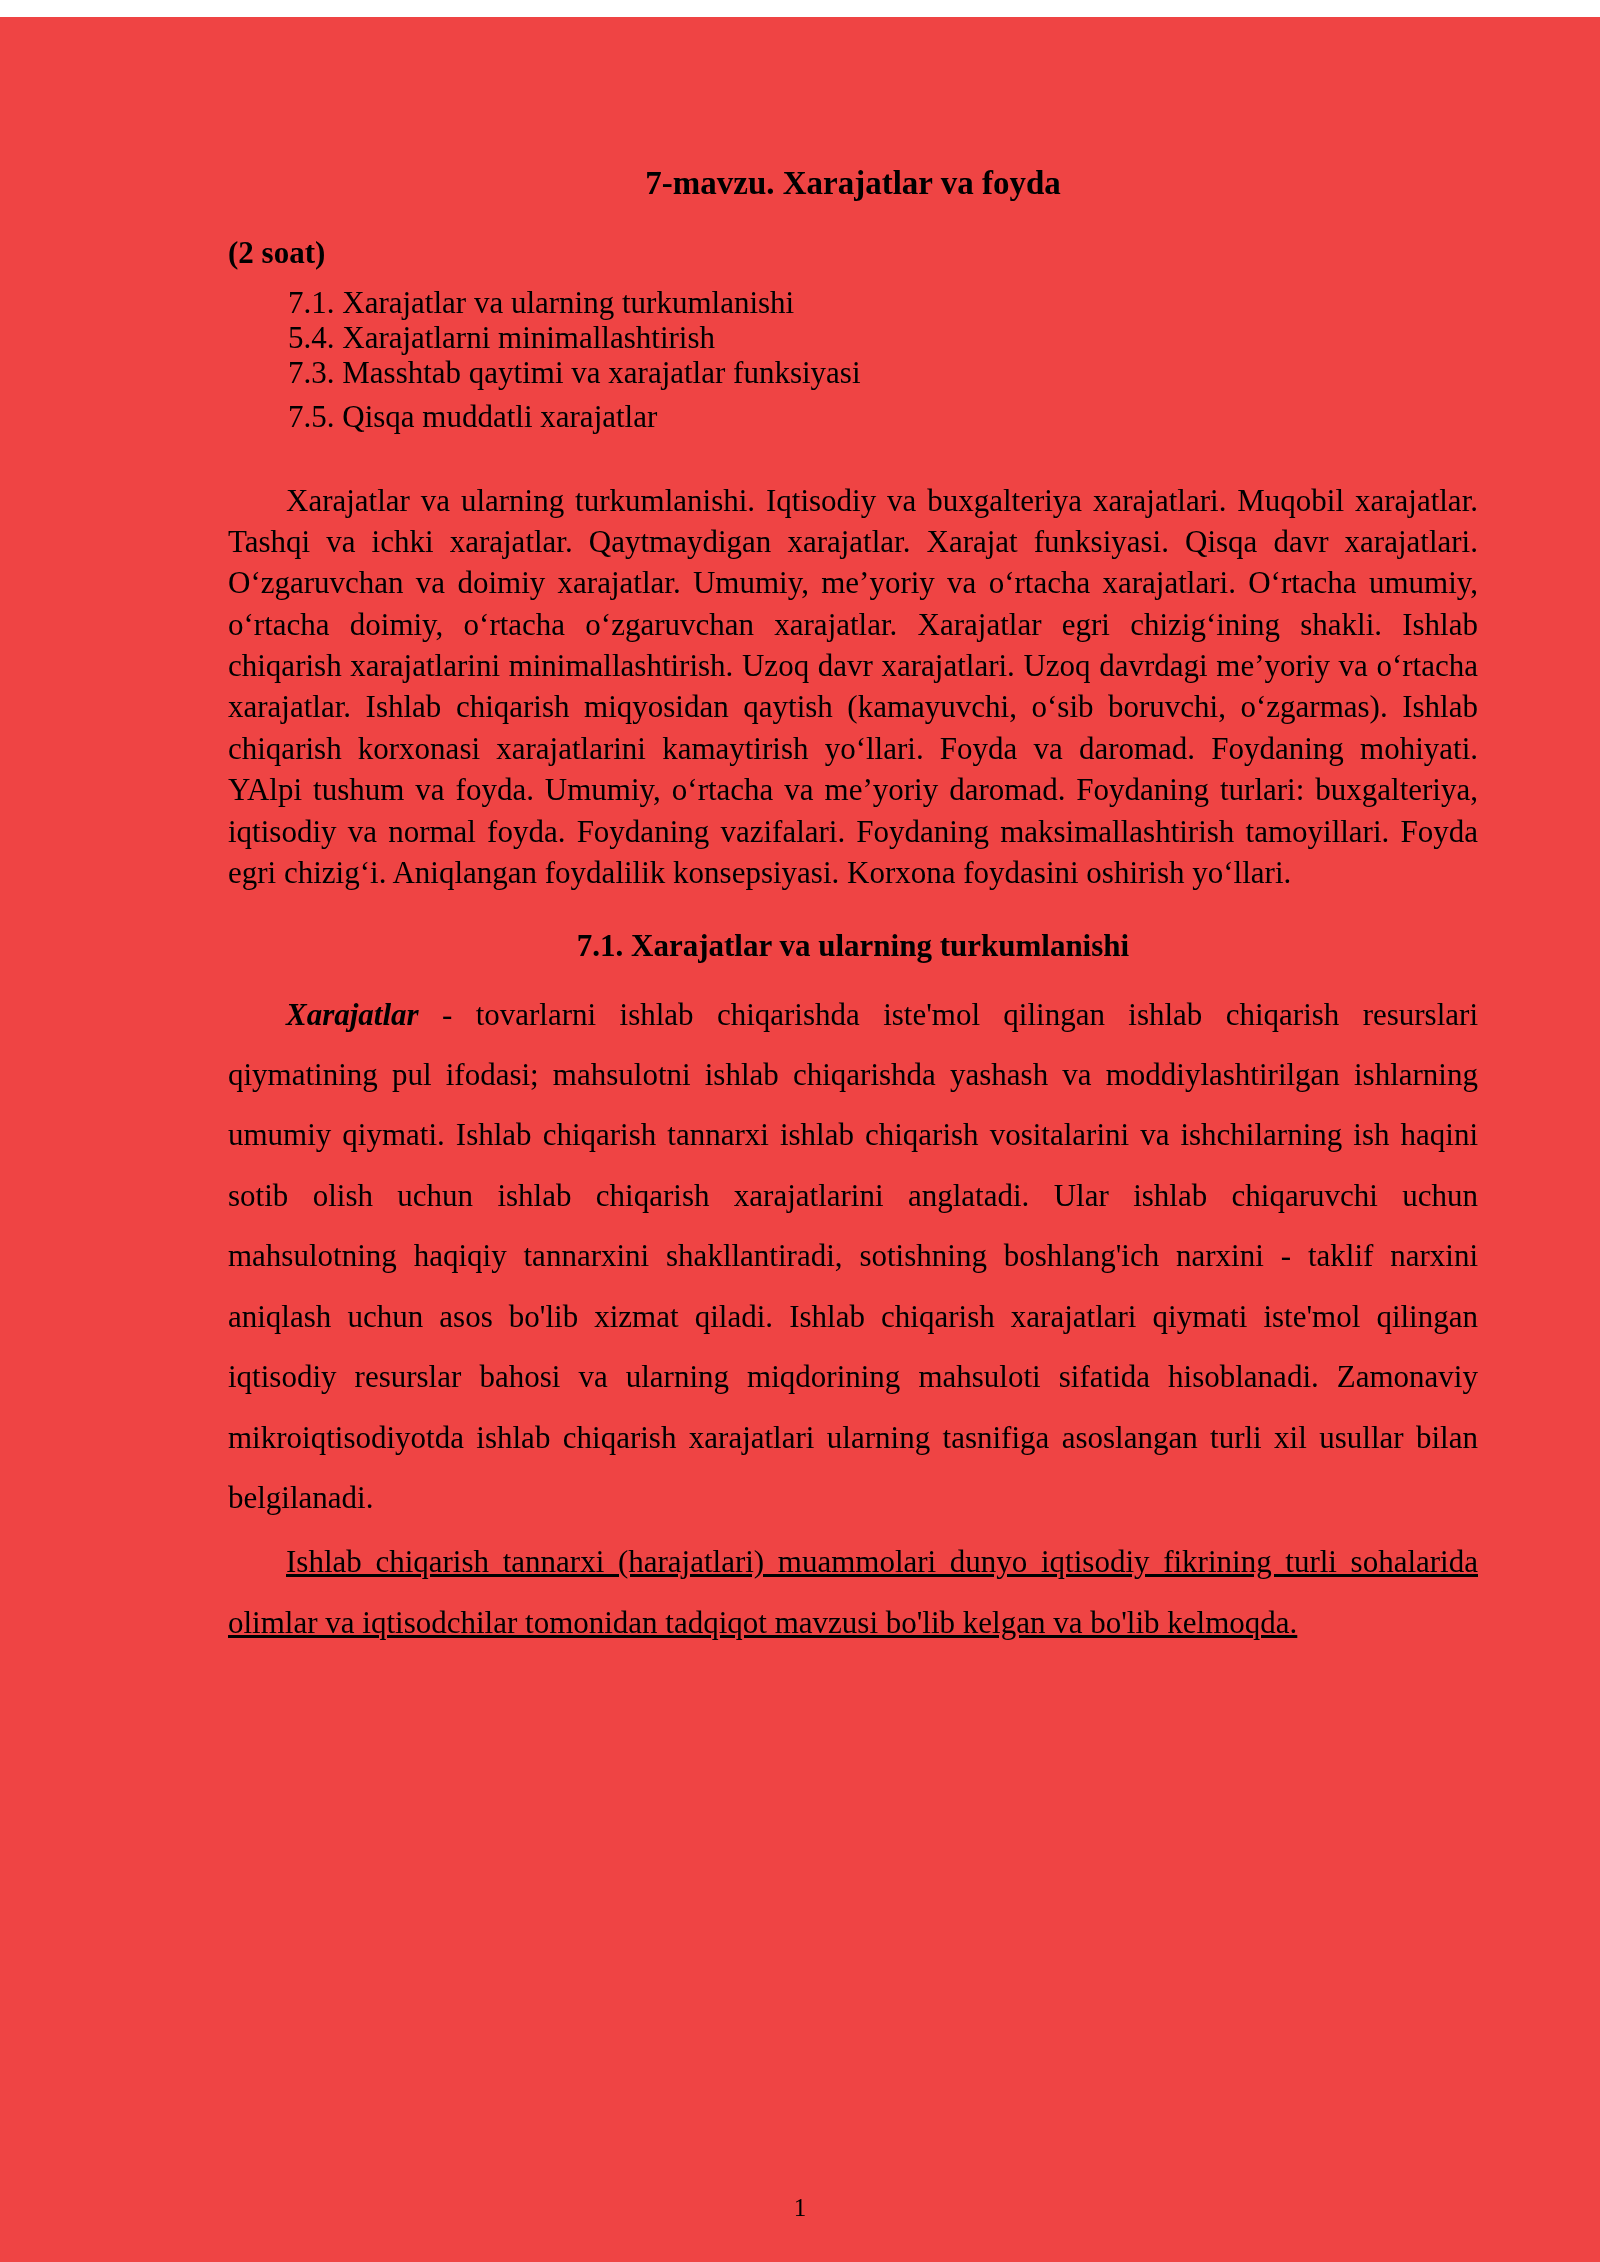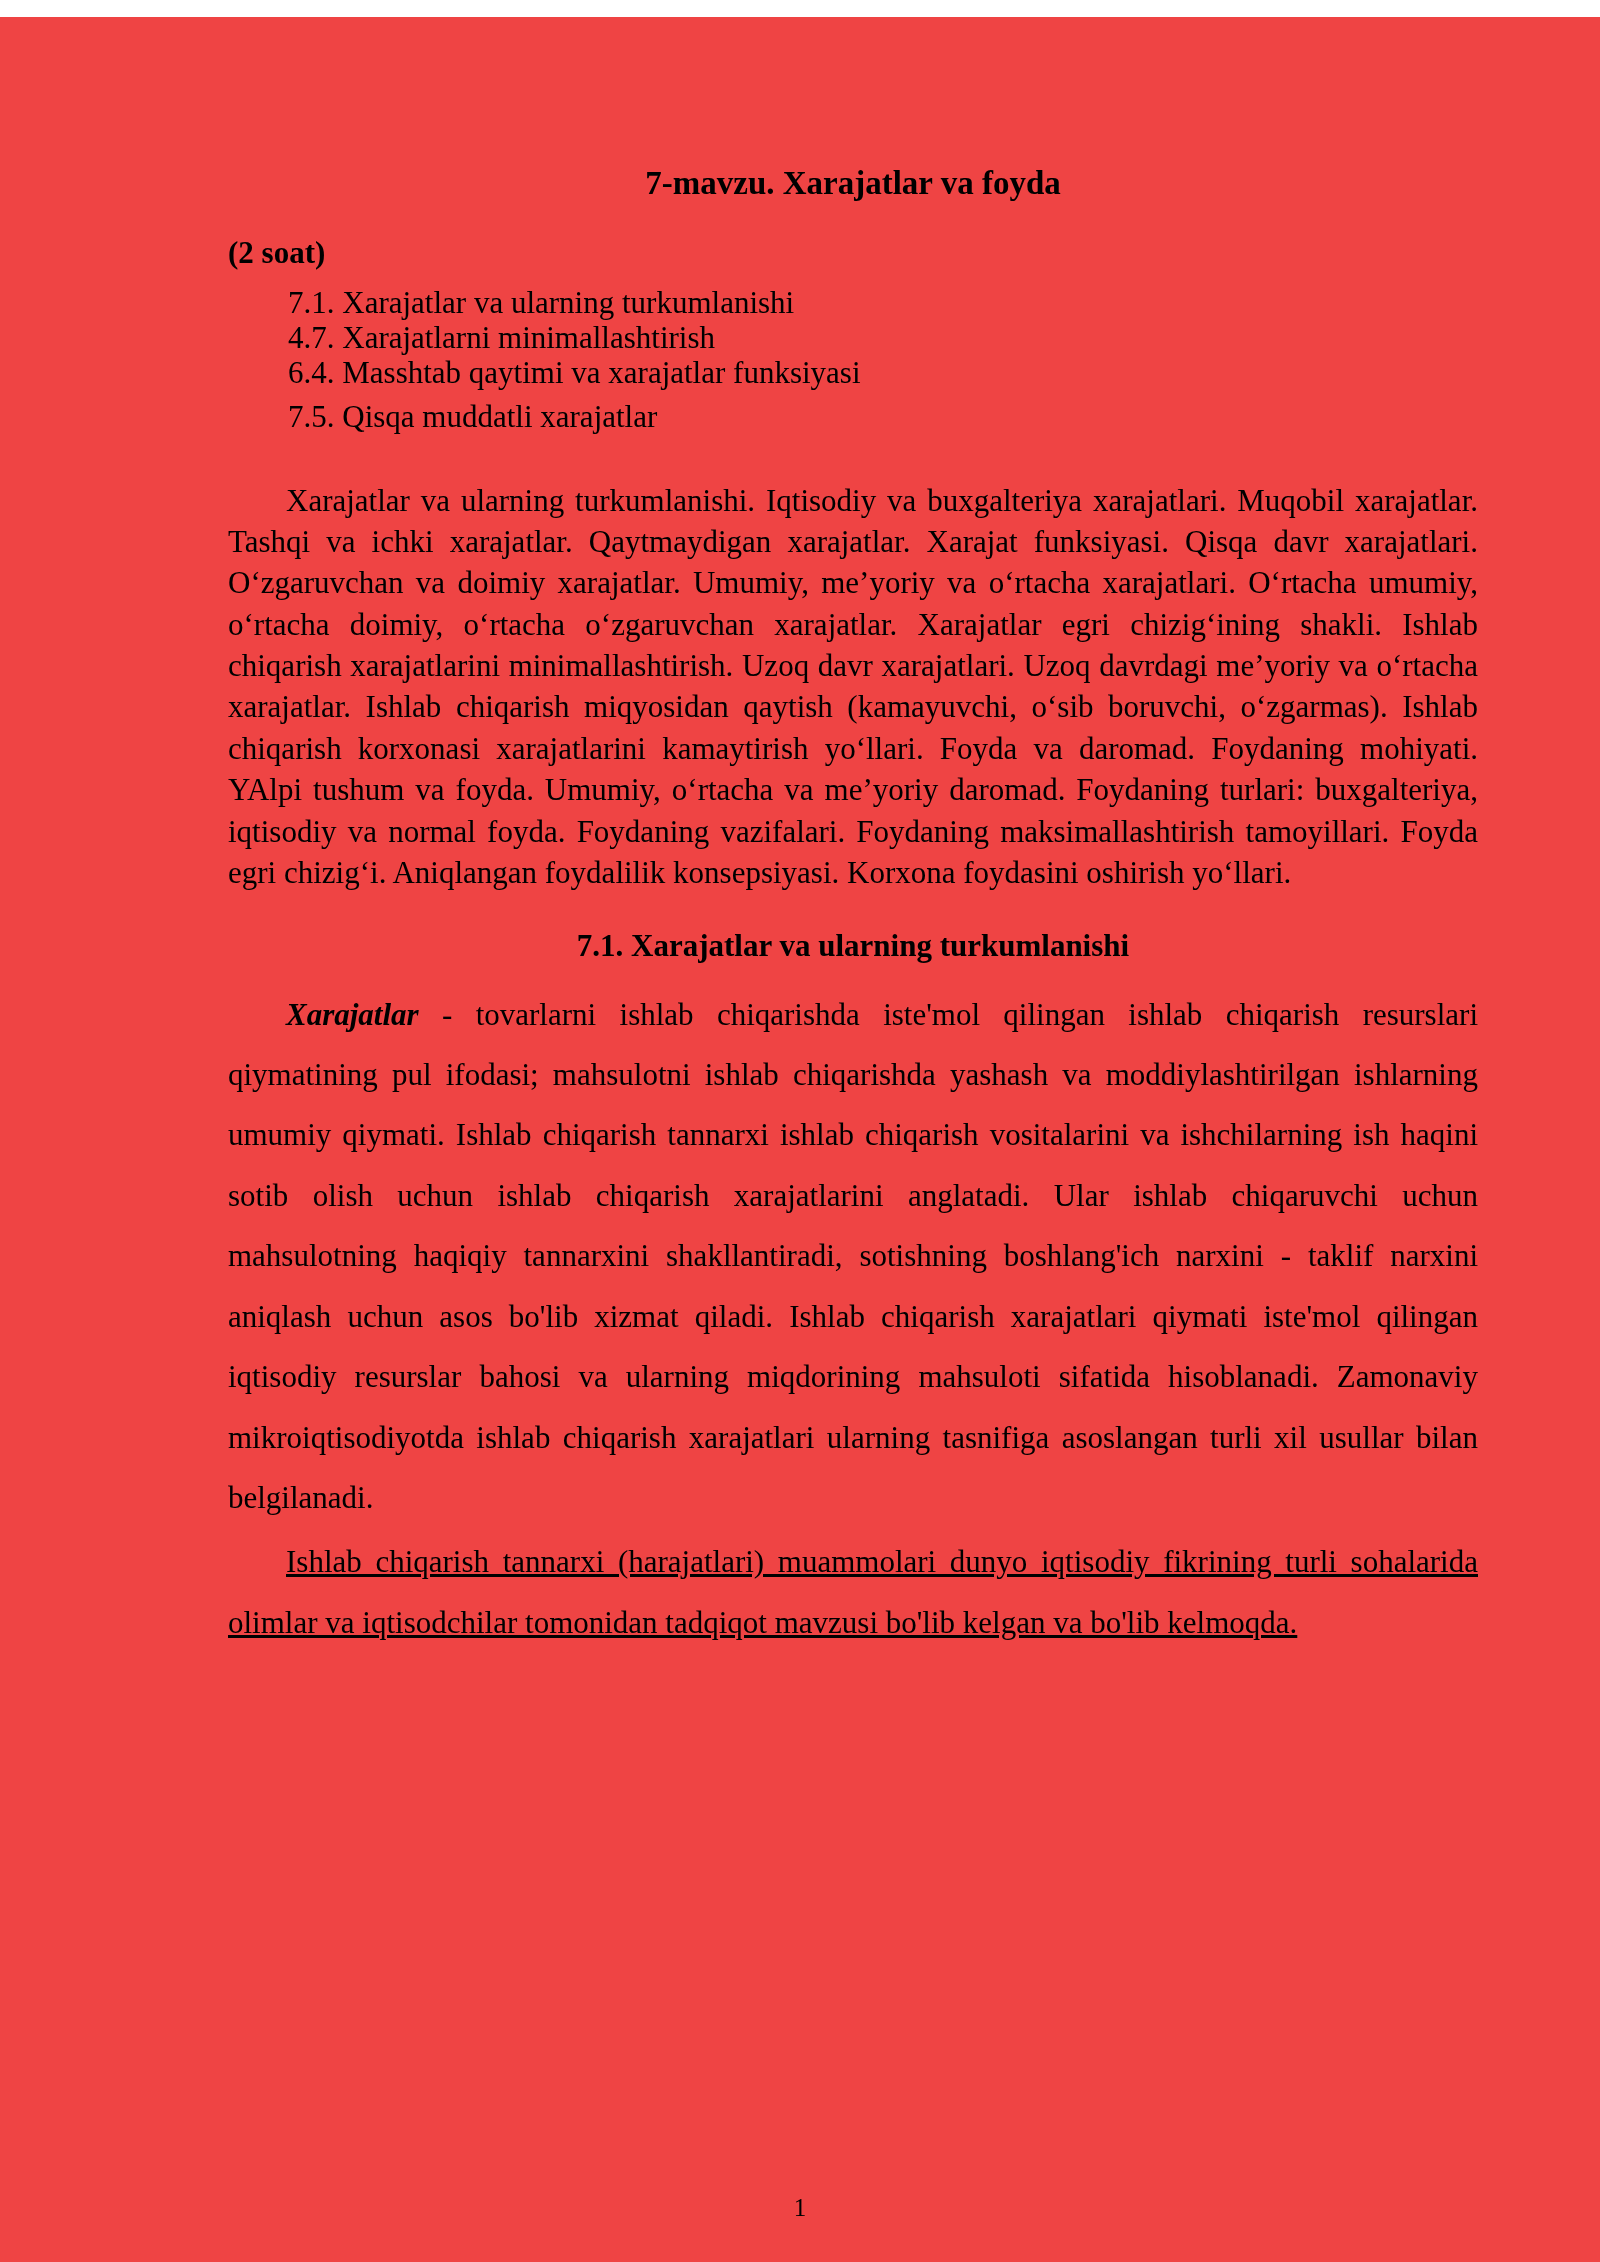--- a/index.html
+++ b/index.html
@@ -118,22 +118,22 @@
 
 <div class="page">
   <div class="content">
 
     <h1 class="doc-title">7-mavzu. Xarajatlar va foyda</h1>
 
     <div class="doc-subtitle">(2 soat)</div>
 
     <ul class="toc">
       <li class="tight">7.1. Xarajatlar va ularning turkumlanishi</li>
-      <li class="tight">4.7. Xarajatlarni minimallashtirish</li>
-      <li class="tight">6.4. Masshtab qaytimi va xarajatlar funksiyasi</li>
+      <li class="tight">5.4. Xarajatlarni minimallashtirish</li>
+      <li class="tight">7.3. Masshtab qaytimi va xarajatlar funksiyasi</li>
       <li class="loose">7.5. Qisqa muddatli xarajatlar</li>
     </ul>
 
     <p class="abstract">Xarajatlar va ularning turkumlanishi. Iqtisodiy va buxgalteriya xarajatlari. Muqobil xarajatlar. Tashqi va ichki xarajatlar. Qaytmaydigan xarajatlar. Xarajat funksiyasi. Qisqa davr xarajatlari. O‘zgaruvchan va doimiy xarajatlar. Umumiy, me’yoriy va o‘rtacha xarajatlari. O‘rtacha umumiy, o‘rtacha doimiy, o‘rtacha o‘zgaruvchan xarajatlar. Xarajatlar egri chizig‘ining shakli. Ishlab chiqarish xarajatlarini minimallashtirish. Uzoq davr xarajatlari. Uzoq davrdagi me’yoriy va o‘rtacha xarajatlar. Ishlab chiqarish miqyosidan qaytish (kamayuvchi, o‘sib boruvchi, o‘zgarmas). Ishlab chiqarish korxonasi xarajatlarini kamaytirish yo‘llari. Foyda va daromad. Foydaning mohiyati. YAlpi tushum va foyda. Umumiy, o‘rtacha va me’yoriy daromad. Foydaning turlari: buxgalteriya, iqtisodiy va normal foyda. Foydaning vazifalari. Foydaning maksimallashtirish tamoyillari. Foyda egri chizig‘i. Aniqlangan foydalilik konsepsiyasi. Korxona foydasini oshirish yo‘llari.</p>
 
     <h2 class="section-heading">7.1. Xarajatlar va ularning turkumlanishi</h2>
 
     <p class="body-para"><span class="lead-term">Xarajatlar</span><span> - tovarlarni ishlab chiqarishda iste'mol qilingan ishlab chiqarish resurslari qiymatining pul ifodasi; mahsulotni ishlab chiqarishda yashash va moddiylashtirilgan ishlarning umumiy qiymati. Ishlab chiqarish tannarxi ishlab chiqarish vositalarini va ishchilarning ish haqini sotib olish uchun ishlab chiqarish xarajatlarini anglatadi. Ular ishlab chiqaruvchi uchun mahsulotning haqiqiy tannarxini shakllantiradi, sotishning boshlang'ich narxini - taklif narxini aniqlash uchun asos bo'lib xizmat qiladi. Ishlab chiqarish xarajatlari qiymati iste'mol qilingan iqtisodiy resurslar bahosi va ularning miqdorining mahsuloti sifatida hisoblanadi. Zamonaviy mikroiqtisodiyotda ishlab chiqarish xarajatlari ularning tasnifiga asoslangan turli xil usullar bilan belgilanadi.</span></p>
 
     <p class="body-para follow">Ishlab chiqarish tannarxi (harajatlari) muammolari dunyo iqtisodiy fikrining turli sohalarida olimlar va iqtisodchilar tomonidan tadqiqot mavzusi bo'lib kelgan va bo'lib kelmoqda.</p>

